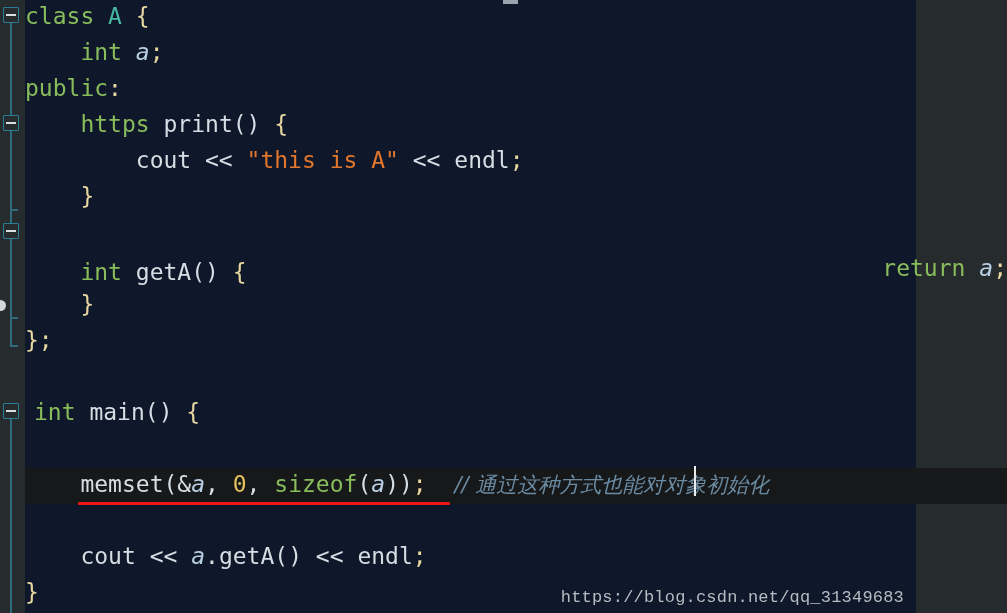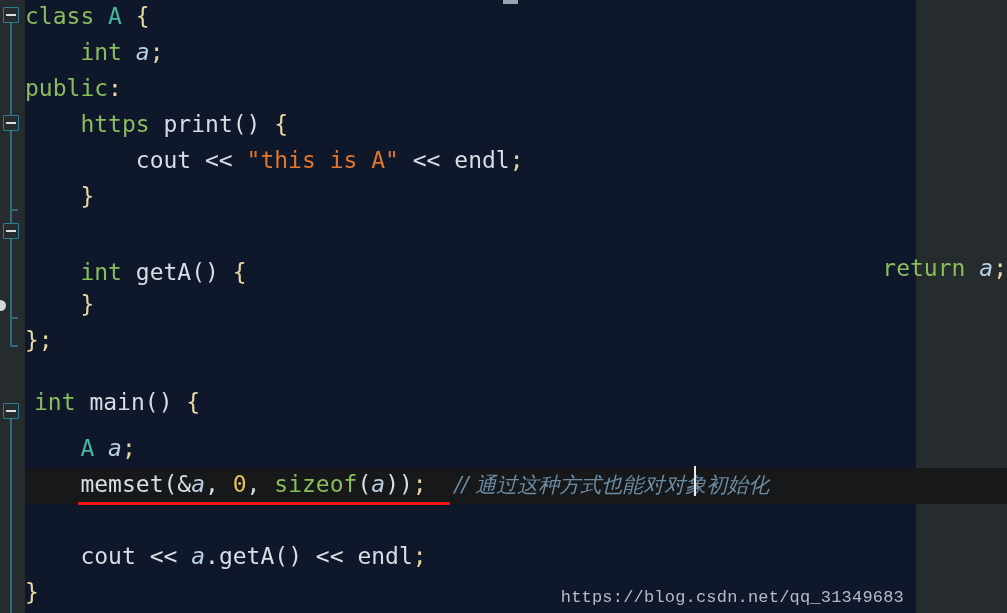--- a/index.html
+++ b/index.html
@@ -164,22 +164,21 @@
       <div class="line code-col" style="top: 70px;"><span class="kw">public</span><span class="pun">:</span></div>
       <div class="line code-col" style="top: 34px;"><span class="op">    </span><span class="kw">int</span><span class="op"> </span><span class="var">a</span><span class="pun">;</span></div>
       <div class="line code-col" style="top: 106px;"><span class="op">    </span><span class="kw">https</span><span class="op"> </span><span class="fn">print</span><span class="op">()</span><span class="op"> </span><span class="pun">{</span></div>
       <div class="line code-col" style="top: 142px;"><span class="op">        </span><span class="fn">cout</span><span class="op"> &lt;&lt; </span><span class="str">"this is A"</span><span class="op"> &lt;&lt; </span><span class="fn">endl</span><span class="pun">;</span></div>
       <div class="line code-col" style="top: 178px;"><span class="op">    </span><span class="pun">}</span></div>
       <div class="line code-col" style="top: 214px; margin-top: 40px;"><span class="op">    </span><span class="kw">int</span><span class="op"> </span><span class="fn">getA</span><span class="op">()</span><span class="op"> </span><span class="pun">{</span></div>
       <div class="line code-col" style="top: 250px; text-align: right;"><span class="op">        </span><span class="kw">return</span><span class="op"> </span><span class="var">a</span><span class="pun">;</span></div>
       <div class="line code-col" style="top: 286px;"><span class="op">    </span><span class="pun">}</span></div>
       <div class="line code-col" style="top: 322px;"><span class="pun">};</span></div>
       <div class="line code-col" style="top: 358px;"></div>
-      <div class="line code-col" style="top: 384px; padding-left: 34px;"><span class="kw">int</span><span class="op"> </span><span class="fn">main</span><span class="op">()</span><span class="op"> </span><span class="pun">{</span></div>
-      <div class="line code-col" style="top: 430px;"><span class="op">    </span><span class="typ">A</span><span class="op"> </span><span class="var">a</span><span class="pun">;</span></div>
+      <div class="line code-col" style="top: 394px; padding-left: 34px;"><span class="kw">int</span><span class="op"> </span><span class="fn">main</span><span class="op">()</span><span class="op"> </span><span class="pun">{</span></div>
       <div class="line code-col" style="top: 466px;"><span class="op">    </span><span class="fn">memset</span><span class="op">(&amp;</span><span class="var">a</span><span class="op">, </span><span class="num">0</span><span class="op">, </span><span class="kw">sizeof</span><span class="op">(</span><span class="var">a</span><span class="op">))</span><span class="pun">;</span><span class="op">  </span><span class="cmt cjk">// 通过这种方式也能对对象初始化</span></div>
       <div class="line code-col" style="top: 538px;"><span class="op">    </span><span class="fn">cout</span><span class="op"> &lt;&lt; </span><span class="var">a</span><span class="op">.</span><span class="fn">getA</span><span class="op">()</span><span class="op"> &lt;&lt; </span><span class="fn">endl</span><span class="pun">;</span></div>
       <div class="line code-col" style="top: 574px;"><span class="pun">}</span></div>
     </div>
 
   <div id="red-underline" style="left: 78px; top: 502px; width: 372px; background: rgb(241, 21, 21);"></div>
 
   <div id="caret" style="left: 694px; top: 466px;"></div>
 
   <div id="watermark">https://blog.csdn.net/qq_31349683</div>

